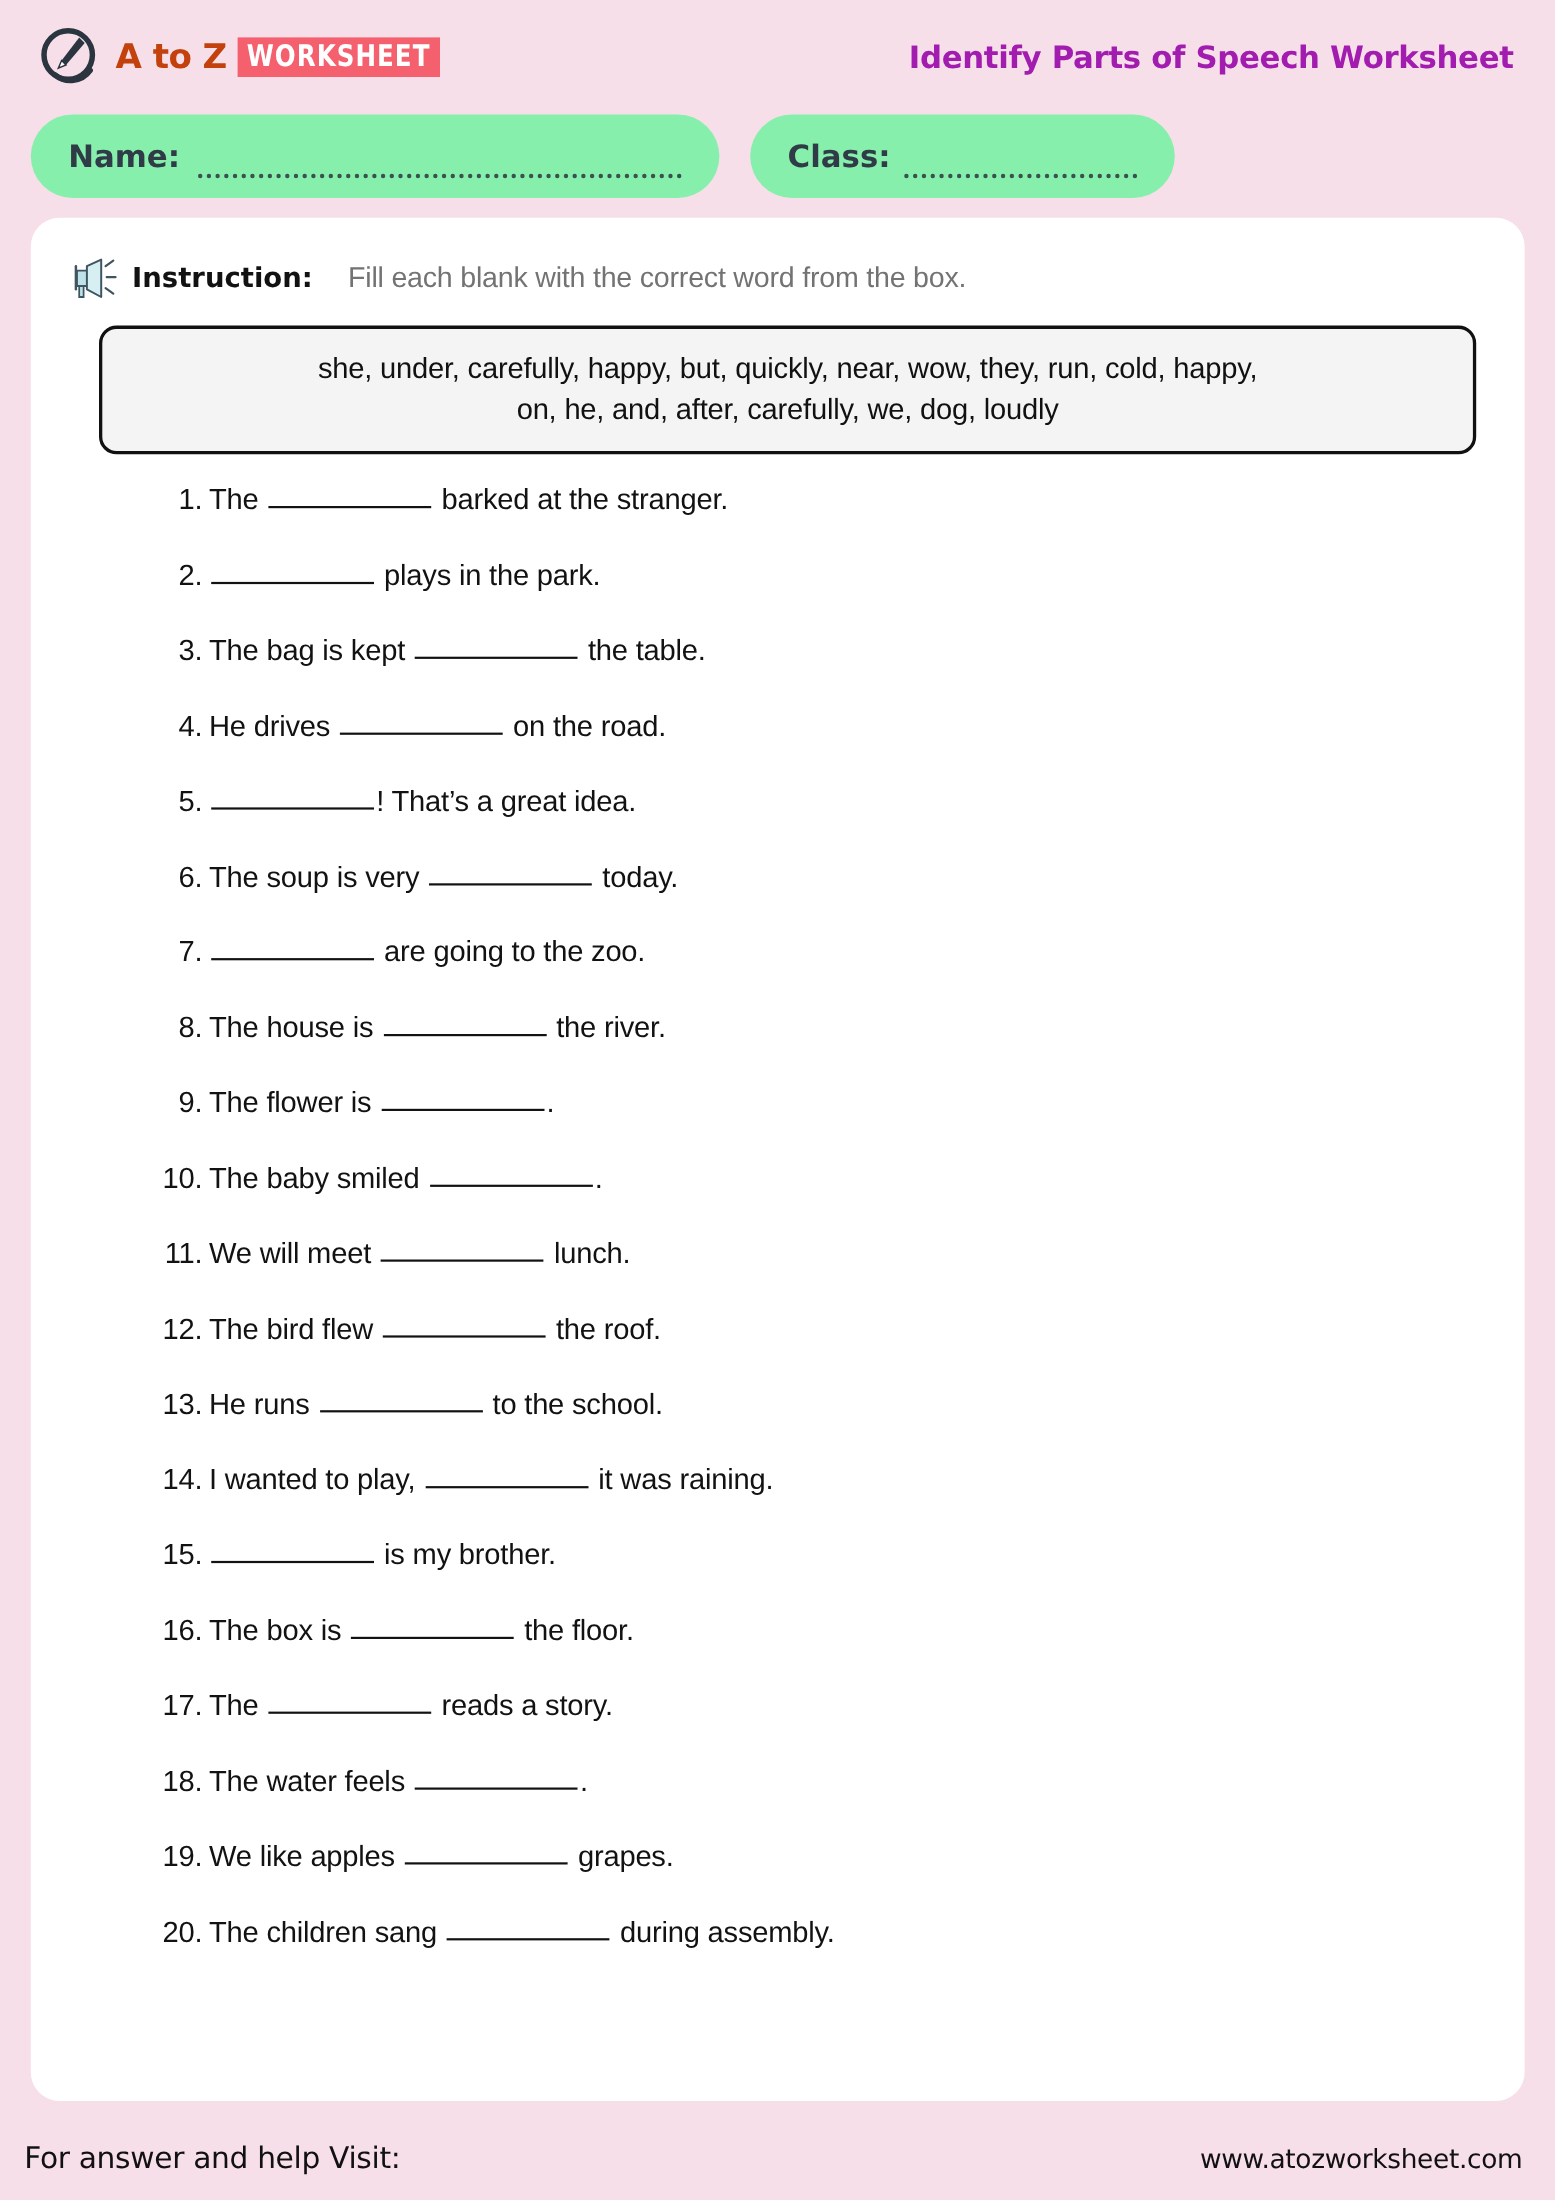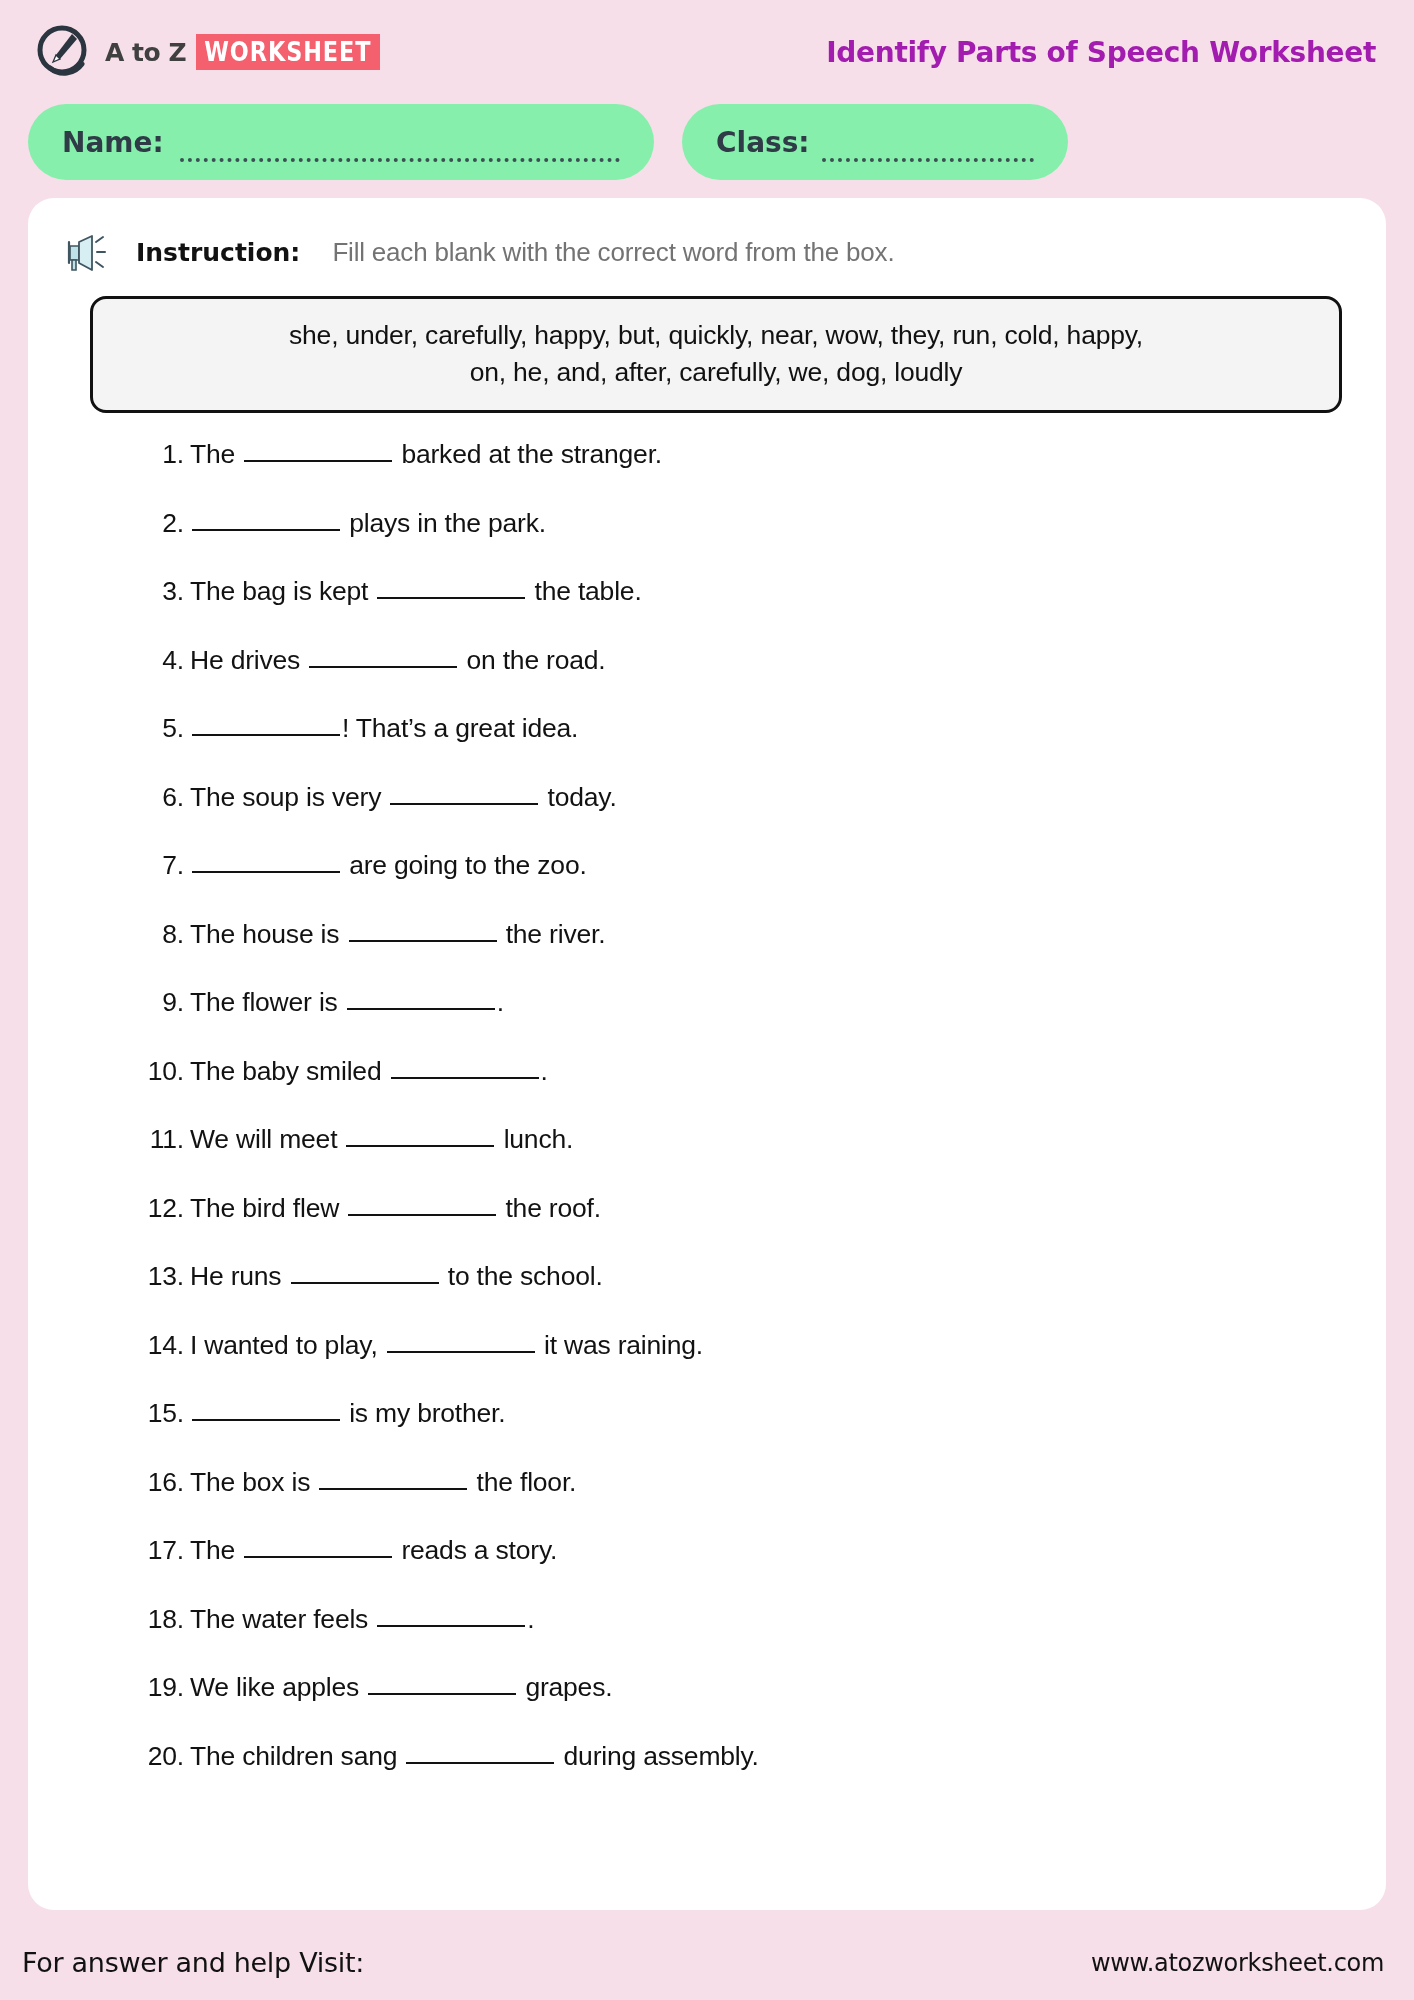--- a/index.html
+++ b/index.html
@@ -48,23 +48,23 @@
   }
 
   .brand-text {
     display: flex;
     align-items: center;
     gap: 10px;
   }
 
   .brand-atoz {
     font-family: "DejaVu Sans", sans-serif;
-    font-size: 25px;
-    font-weight: bold;
-    color: #404040;
+    font-size: 31px;
+    font-weight: bold;
+    color: #c2410c;
     letter-spacing: -0.5px;
     white-space: nowrap;
   }
 
   .brand-worksheet {
     background: #f4606e;
     color: #ffffff;
     font-family: "DejaVu Sans Condensed", "Liberation Sans Narrow", "Liberation Sans", sans-serif;
     font-size: 27px;
     font-weight: bold;
@@ -149,21 +149,20 @@
     flex: 0 0 42px;
     display: block;
   }
 
   .instr-label {
     font-family: "DejaVu Sans", sans-serif;
     font-size: 25px;
     font-weight: bold;
     color: #121212;
     white-space: nowrap;
-    margin-left: 16px;
   }
 
   .instr-text {
     font-size: 26px;
     color: #737373;
     white-space: nowrap;
     letter-spacing: -0.2px;
     margin-left: 20px;
   }
 

